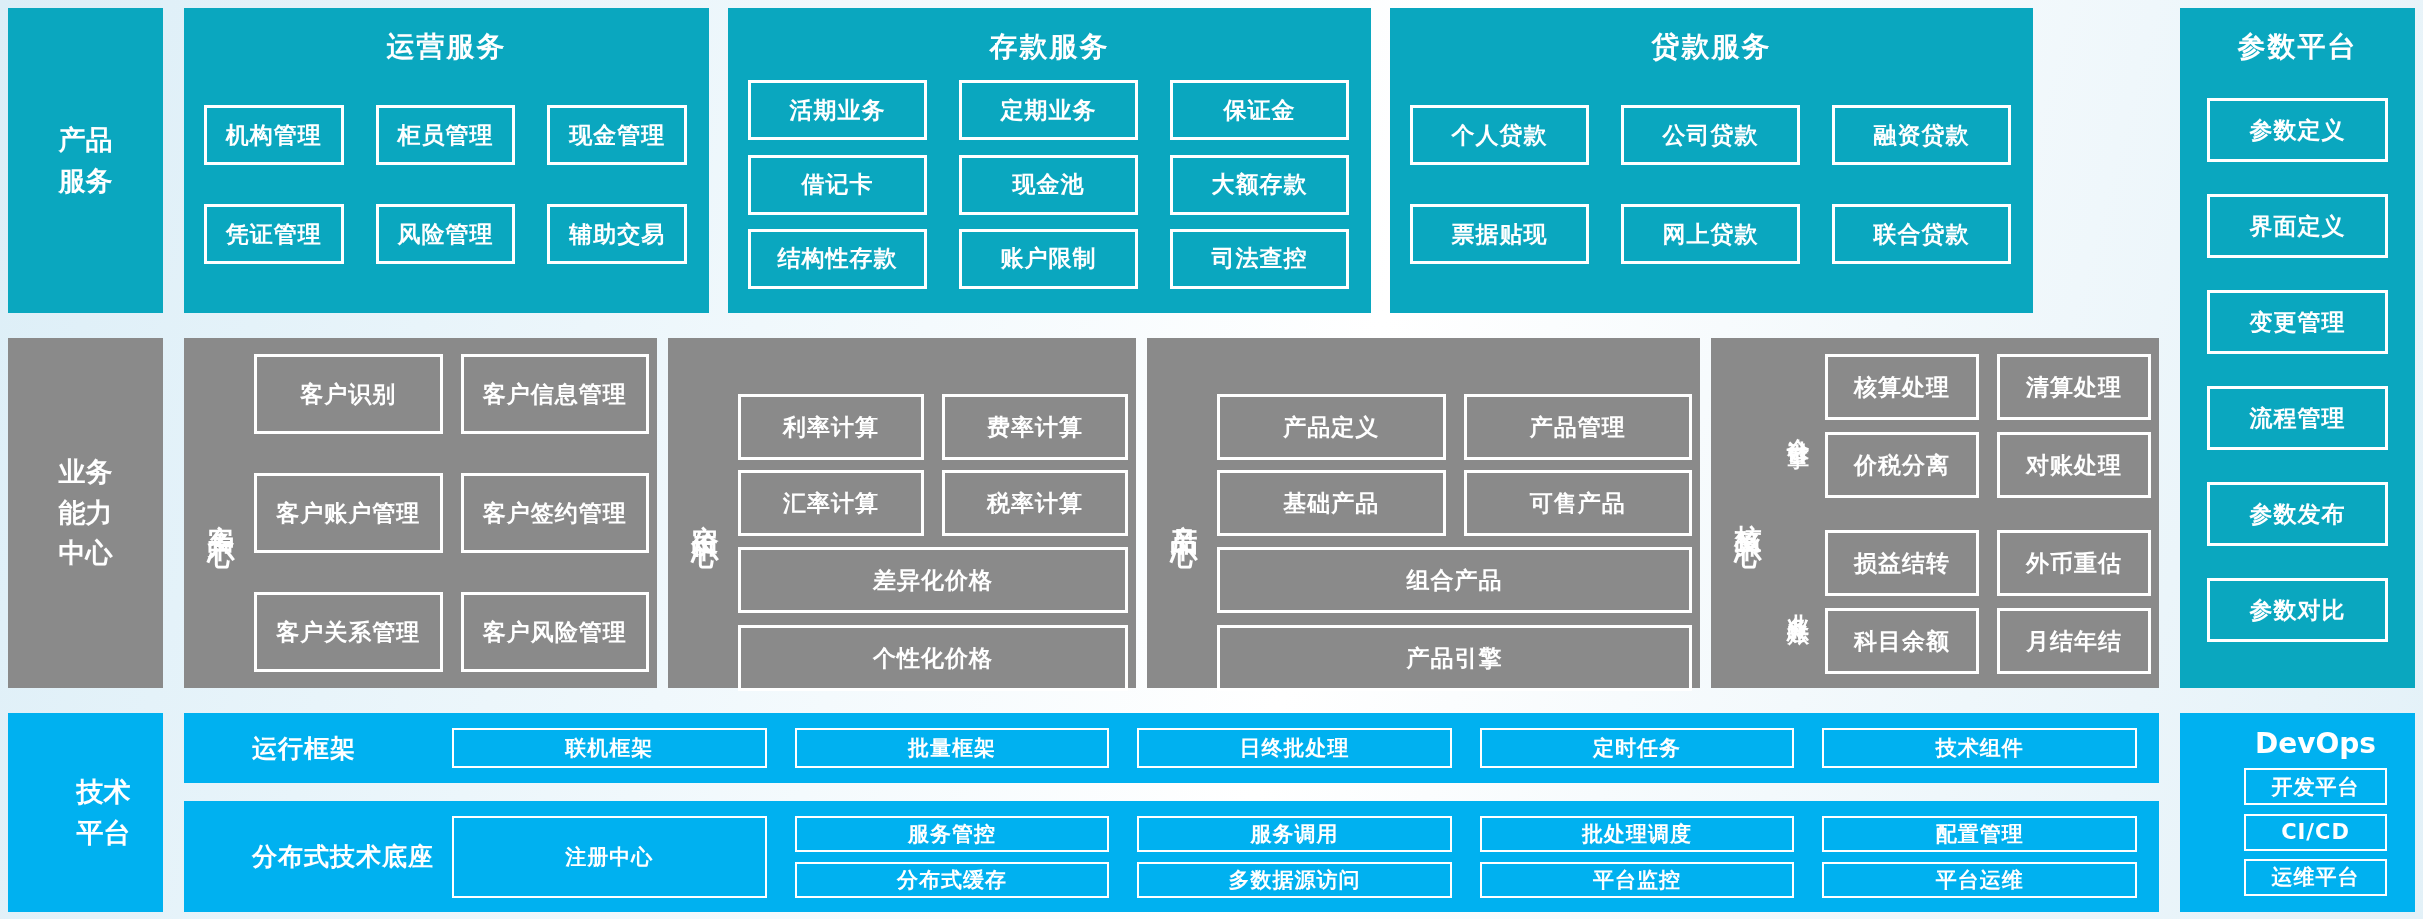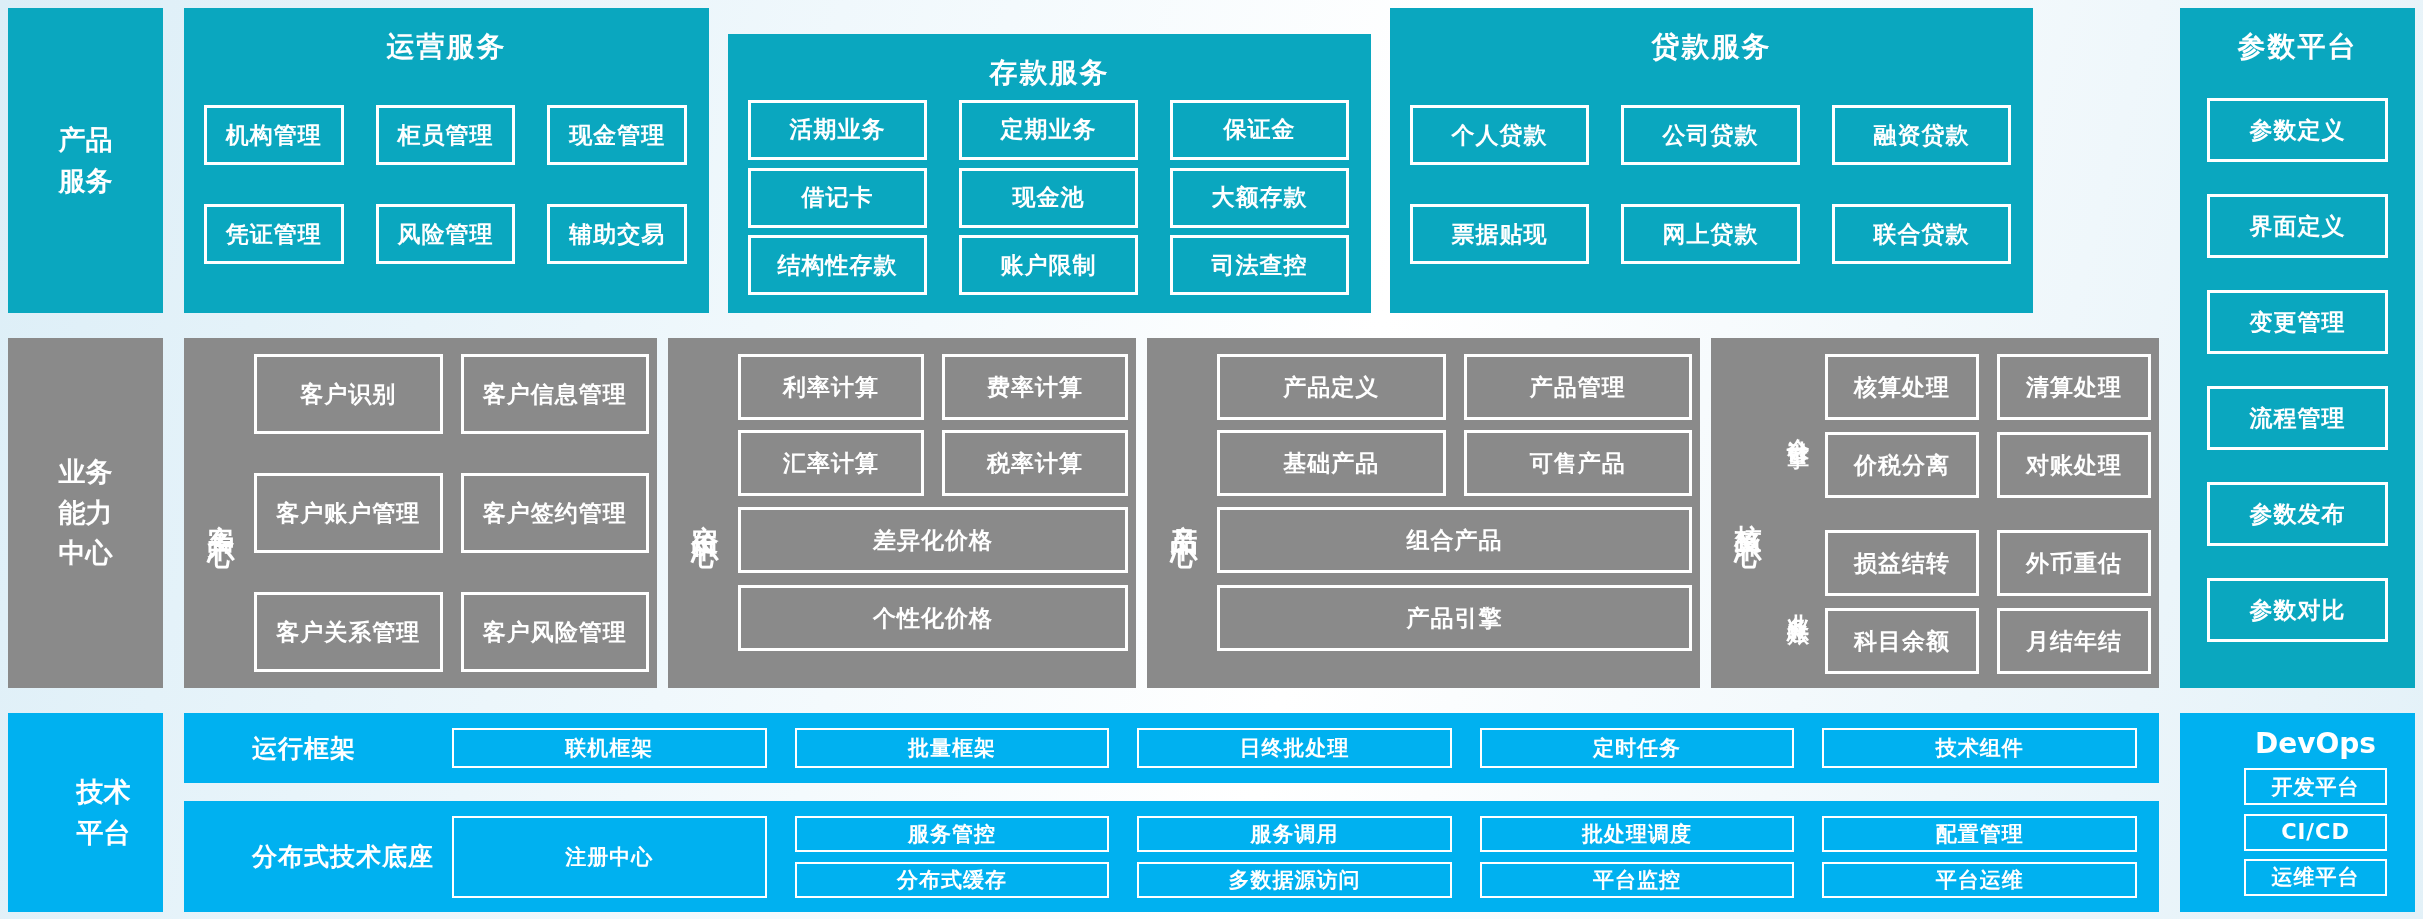--- a/index.html
+++ b/index.html
@@ -28,21 +28,21 @@
   .sidebar {
     display: flex; align-items: center; justify-content: center;
     font-size: 27px; line-height: 1.5; text-align: center;
   }
   .sidebar .wrap2 { width: 2.3em; }
 
   
   .band1 { display: flex; gap: 19px; }
   .panel { display: flex; flex-direction: column; box-sizing: border-box; }
   .p-ops  { width: 525px; }
-  .p-dep  { width: 643px; margin-top: 26px; }
+  .p-dep  { width: 643px; }
   .p-loan { width: 643px; }
   .panel-title { text-align: center; font-size: 28px; padding-top: 20px; letter-spacing: 2px; }
   .boxgrid3 {
     flex: 1;
     display: grid; grid-template-columns: repeat(3, 1fr);
     column-gap: 32px; padding: 0 22px 10px 20px;
     align-content: space-evenly;
   }
   .box {
     border: 3px solid #ffffff;
@@ -72,21 +72,21 @@
     display: flex; align-items: center; justify-content: center;
     font-size: 27px; letter-spacing: 5px; width: 46px; flex: none;
   }
   .vlabel-sm { font-size: 22px; width: 34px; letter-spacing: 3px; }
   .grid2 {
     flex: 1; display: grid; grid-template-columns: repeat(2, 1fr);
     gap: 10px 18px; align-content: space-between;
   }
   .c-cust .grid2 .box { height: 80px; font-size: 23px; }
   .stackcol { flex: 1; display: flex; flex-direction: column; gap: 11px; }
-  .stackcol .grid2 { flex: none; align-content: start; }
+  .stackcol .grid2 { flex: none; align-content: start; margin-top: 40px; }
   .stackcol .box { height: 66px; }
   .widestack { display: flex; flex-direction: column; gap: 12px; }
   .acct-groups { flex: 1; display: flex; flex-direction: column; gap: 32px; justify-content: space-between; }
   .acct-group { display: flex; gap: 10px; }
   .acct-group .grid2 { gap: 12px 18px; }
   .acct-group .box { height: 66px; }
 
   
   .band3 { display: flex; flex-direction: column; gap: 18px; }
   .bar { display: flex; align-items: center; box-sizing: border-box; padding: 0 22px 0 68px; }

